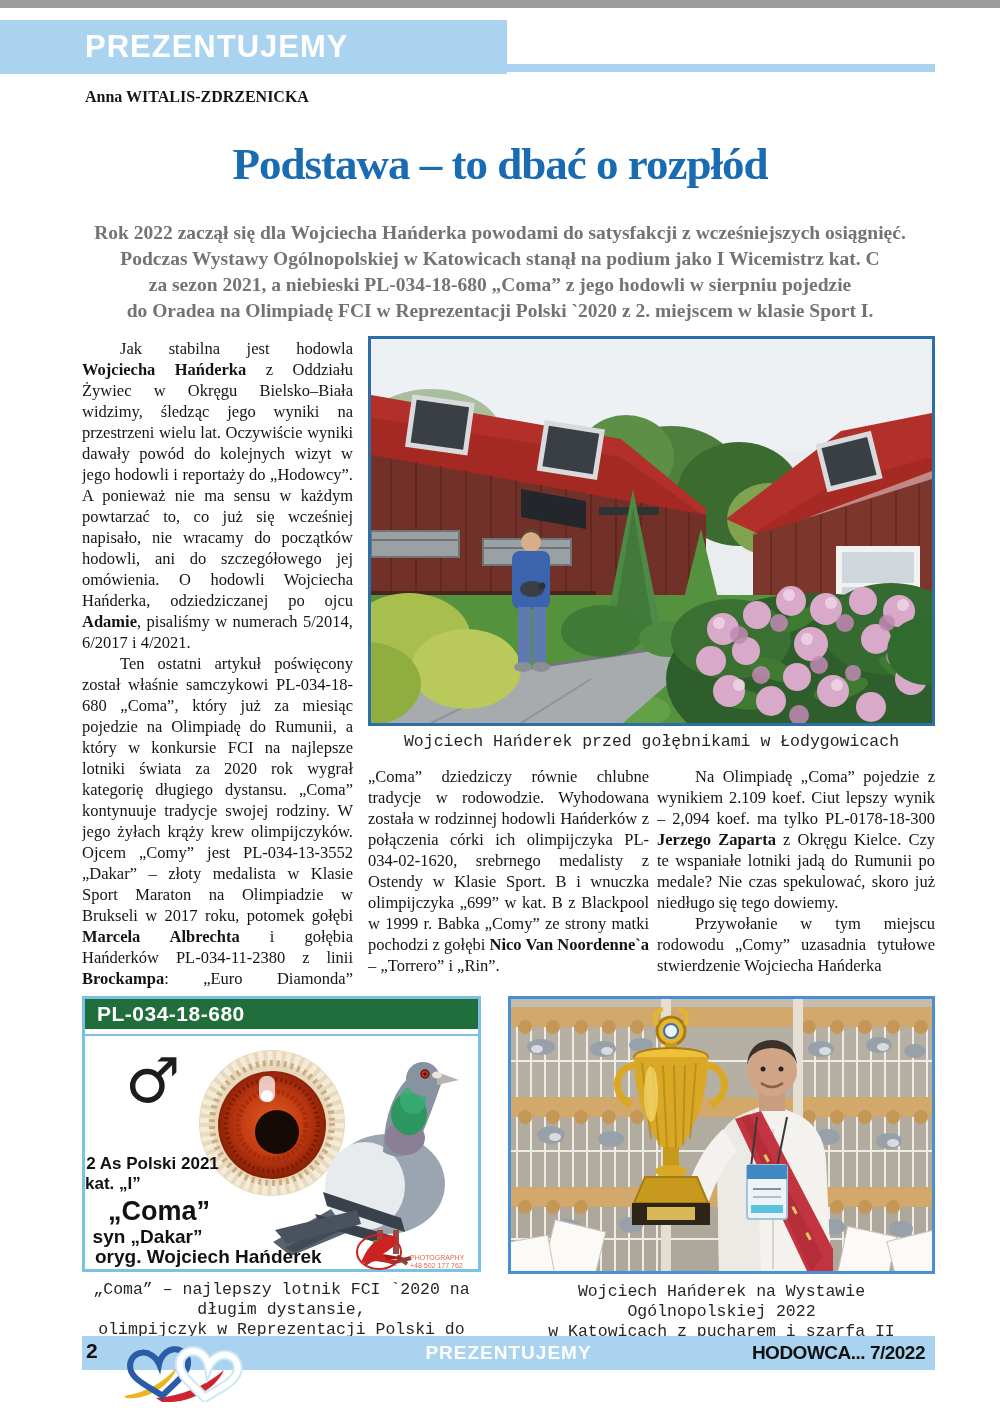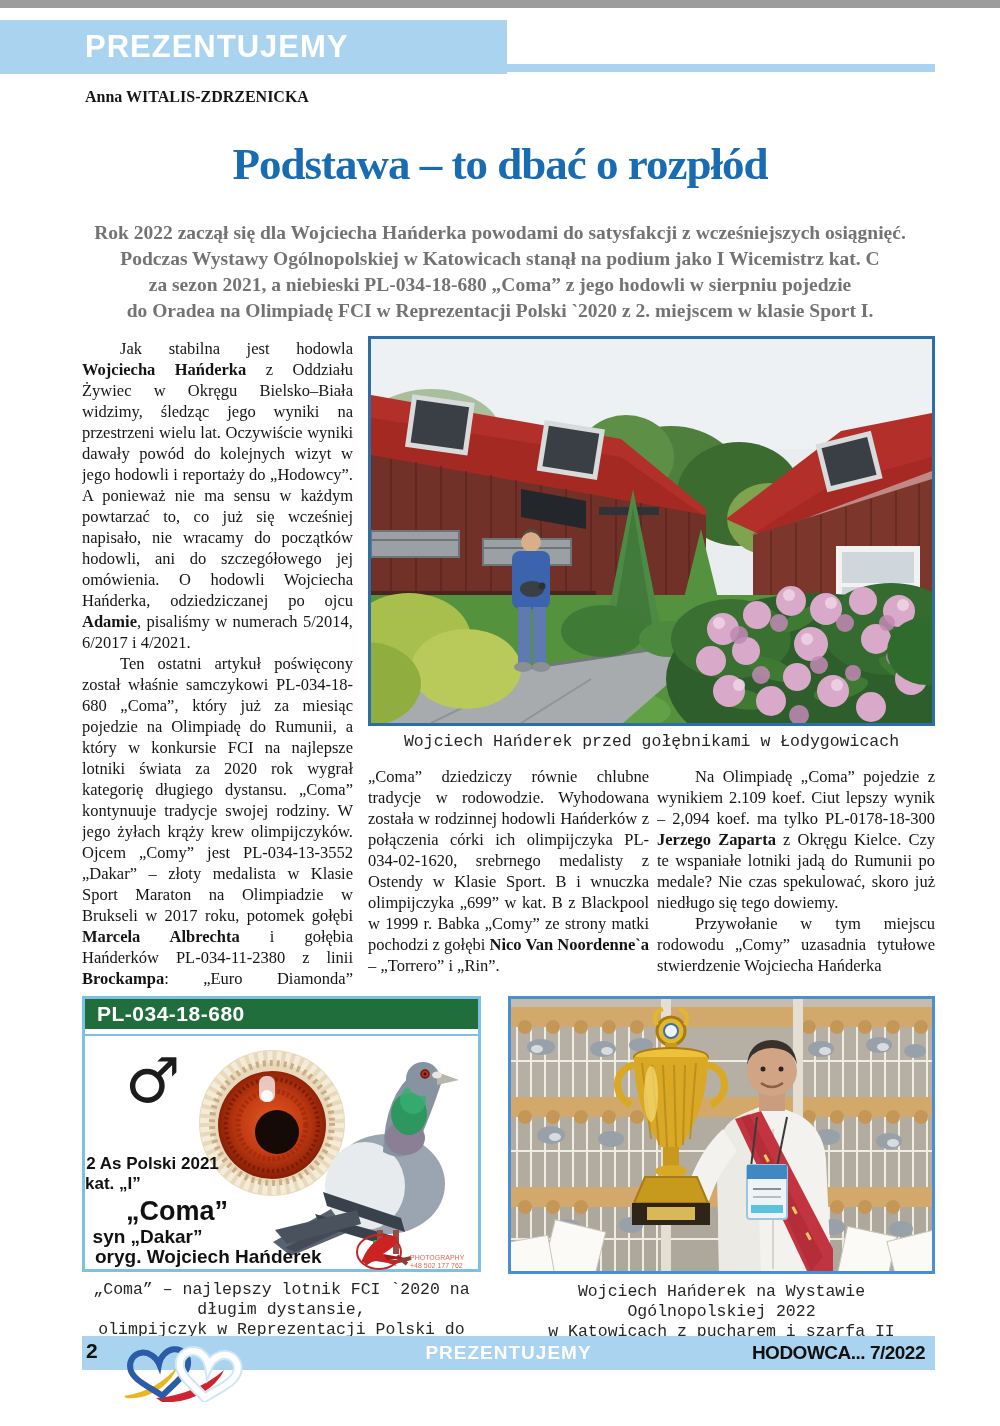--- a/index.html
+++ b/index.html
@@ -31,21 +31,21 @@
   .photo-card{left:82px;top:988px;width:399px;height:276px;border:3px solid #7ac1e4;box-sizing:border-box;background:#ffffff;}
   .card-head{position:absolute;left:0;top:0;width:100%;height:33px;background:#1f6e3c;border-bottom:3px solid #ffffff;box-sizing:border-box;padding-left:43px;}
   .card-head-label{position:absolute;left:12px;top:0;height:30px;line-height:30px;color:#ffffff;
      font-family:"Liberation Sans",sans-serif;font-weight:bold;font-size:21px;letter-spacing:0.5px;}
   .card-rule{position:absolute;left:0;top:35px;width:100%;height:2px;background:#7ac1e4;}
   .card-body{position:absolute;left:0;top:37px;width:100%;height:233px;}
   .sex{position:absolute;left:40px;top:8px;font-family:"DejaVu Sans",sans-serif;font-size:62px;color:#1c1c1c;font-weight:normal;}
   .card-txt{position:absolute;font-family:"Liberation Sans",sans-serif;font-weight:bold;color:#111111;}
   .ct1{left:0px;top:118px;width:135px;text-align:center;font-size:17px;}
   .ct2{left:0px;top:138px;width:135px;text-align:left;font-size:17px;}
-  .ct3{left:0px;top:160px;width:125px;text-align:left;font-size:27px;padding-left:41px;}
+  .ct3{left:0px;top:160px;width:125px;text-align:right;font-size:27px;}
   .ct4{left:0px;top:190px;width:125px;text-align:center;font-size:19px;}
   .ct5{left:10px;top:210px;width:260px;text-align:left;font-size:19px;}
   .credit{position:absolute;left:325px;top:218px;width:68px;font-family:"Liberation Sans",sans-serif;
      font-size:7px;line-height:8px;color:#e06a50;text-align:left;}
   .eye{position:absolute;left:112px;top:12px;width:150px;height:150px;}
   .pigeon{position:absolute;left:180px;top:-2px;width:215px;height:235px;}
   .redlogo{position:absolute;left:268px;top:192px;width:58px;height:44px;}
   .cap-card{left:82px;top:1272px;width:399px;}
   .photo-trophy{left:508px;top:988px;width:427px;height:278px;border:3px solid #4a8fd4;box-sizing:border-box;background:#cfc8bd;}
   .cap-trophy{left:508px;top:1274px;width:427px;}

